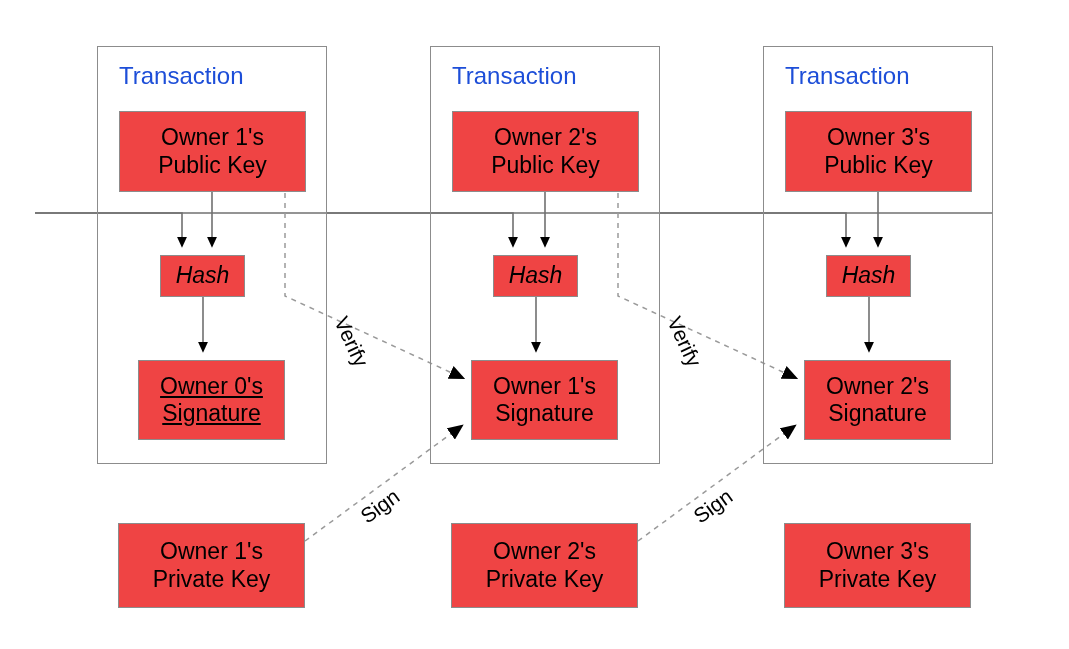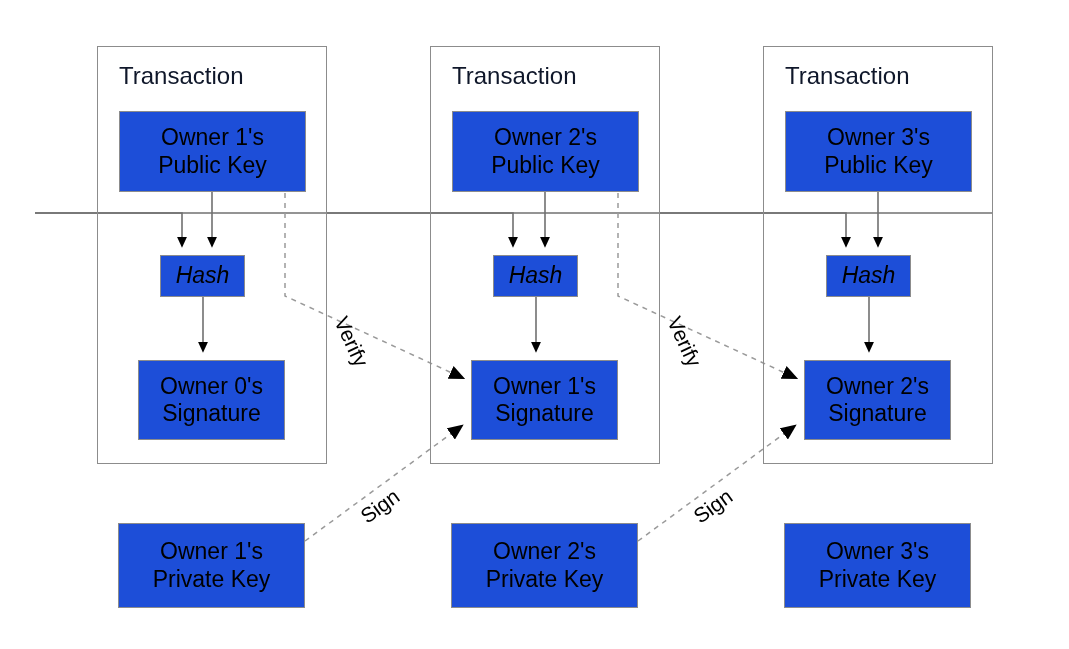--- a/index.html
+++ b/index.html
@@ -23,38 +23,38 @@
     position: absolute;
     left: 0;
     top: 0;
     width: 1069px;
     height: 649px;
     pointer-events: none;
   }
   .box {
     position: absolute;
     box-sizing: border-box;
-    background: #1d4ed8;
+    background: #ef4444;
     border: 1.6px solid #8c8c8c;
     display: flex;
     align-items: center;
     justify-content: center;
     text-align: center;
     color: #000000;
     line-height: 1.18;
     white-space: pre-line;
   }
   .txn-box {
     border: 1.6px solid #8c8c8c;
     display: block;
     background: transparent;
   }
   .txn-title {
     position: absolute;
-    color: #0f172a;
+    color: #1d4ed8;
     font-size: 24px;
     line-height: 1;
     white-space: nowrap;
   }
   .keybox { font-size: 23px; }
   .hashbox { font-size: 23px; font-style: italic; }
   .sigbox { font-size: 23px; }
   .privbox { font-size: 23px; }
   .edge-label {
     position: absolute;
@@ -107,21 +107,21 @@
       <path d="M305,541 L452,433" marker-end="url(#ahd)"></path>
       <path d="M638,541 L785,433" marker-end="url(#ahd)"></path>
     </g>
   </svg>
 
   <div class="box txn-box" style="left:97px; top:46px; width:230px; height:418px;"></div>
   <div class="txn-title" style="left:119px; top:64px;">Transaction</div>
   <div class="box keybox" style="left:119px; top:111px; width:187px; height:81px;">Owner 1's
 Public Key</div>
   <div class="box hashbox" style="left:160px; top:255px; width:85px; height:42px;">Hash</div>
-  <div class="box sigbox" style="left:138px; top:360px; width:147px; height:80px;">Owner 0's
+  <div class="box sigbox" style="left:138px; top:360px; width:147px; height:80px;text-decoration:underline;">Owner 0's
 Signature</div>
 
   <div class="box txn-box" style="left:430px; top:46px; width:230px; height:418px;"></div>
   <div class="txn-title" style="left:452px; top:64px;">Transaction</div>
   <div class="box keybox" style="left:452px; top:111px; width:187px; height:81px;">Owner 2's
 Public Key</div>
   <div class="box hashbox" style="left:493px; top:255px; width:85px; height:42px;">Hash</div>
   <div class="box sigbox" style="left:471px; top:360px; width:147px; height:80px;">Owner 1's
 Signature</div>
 

